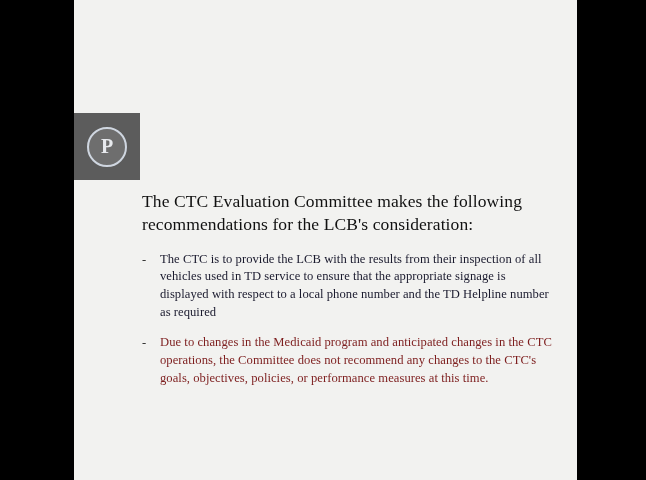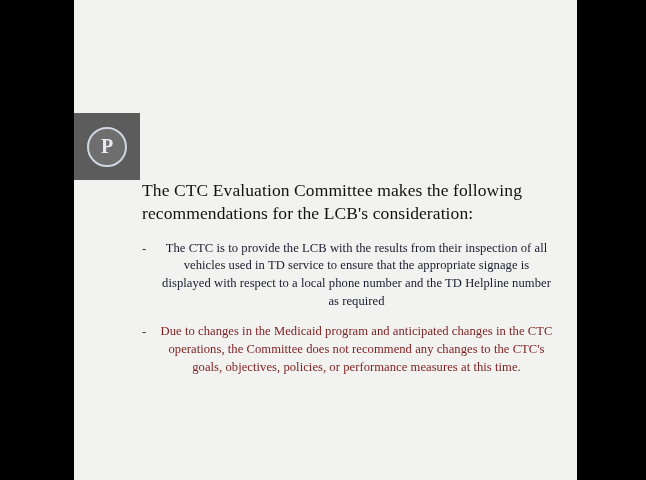--- a/index.html
+++ b/index.html
@@ -87,21 +87,21 @@
     font-family: "Liberation Serif", serif;
     font-size: 27px;
     line-height: 1;
     letter-spacing: 0.3px;
     white-space: nowrap;
   }
   
   .body-area {
     position: absolute;
     left: 0;
-    top: 179px;
+    top: 190px;
     width: 503px;
     padding: 0 24px 0 68px;
     box-sizing: border-box;
   }
   .lead {
     color: #111111;
     font-family: "Liberation Serif", serif;
     font-size: 17.5px;
     line-height: 1.33;
     margin: 0 0 14px 0;
@@ -126,21 +126,20 @@
     line-height: 1.42;
     padding-top: 1px;
   }
   .btext {
     flex: 1 1 auto;
     color: #1a1a2e;
     font-family: "Liberation Serif", serif;
     font-size: 12.6px;
     line-height: 1.42;
     letter-spacing: 0.05px;
-    text-align: center;
   }
   .b-soft { color: #7f1d1d; }
   
   .slide, .title-band { filter: saturate(0.97); }
 </style>
 </head>
 <body>
 
 <div class="screen">
 

